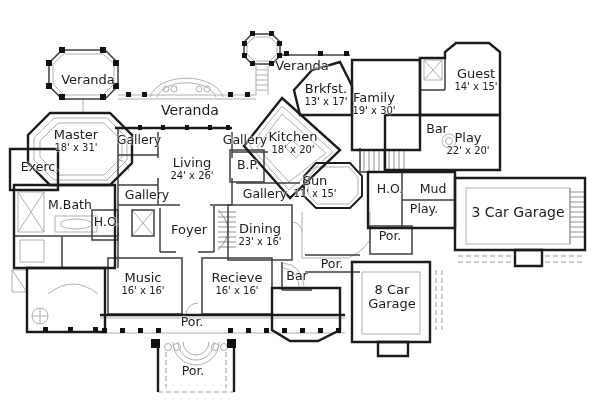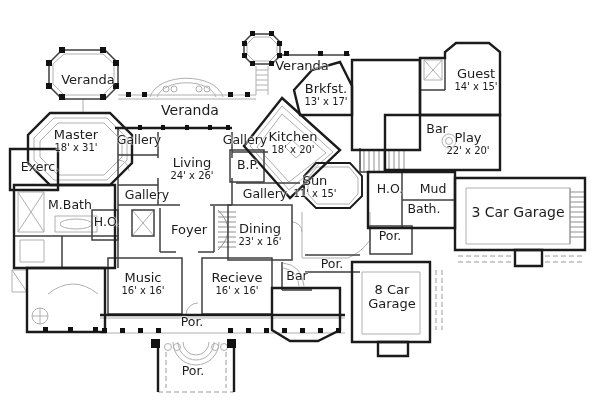--- a/index.html
+++ b/index.html
@@ -242,20 +242,24 @@
     </div>
 
   <div class="lbl" style="left:293px;top:143px">
     <div class="l1">Kitchen</div>
     <div class="l2">18' x 20'</div>
   </div>
   <div class="lbl" style="left:326px;top:95px">
     <div class="l1">Brkfst.</div>
     <div class="l2">13' x 17'</div>
   </div>
+  <div class="lbl" style="left:374px;top:104px">
+    <div class="l1">Family</div>
+    <div class="l2">19' x 30'</div>
+  </div>
   <div class="lbl" style="left:476px;top:80px">
     <div class="l1">Guest</div>
     <div class="l2">14' x 15'</div>
   </div>
   <div class="lbl sm" style="left:437px;top:129px">
       <div class="l1">Bar</div>
     </div>
   <div class="lbl" style="left:468px;top:144px">
     <div class="l1">Play</div>
     <div class="l2">22' x 20'</div>
@@ -285,21 +289,21 @@
   <div class="lbl sm" style="left:147px;top:195px">
       <div class="l1">Gallery</div>
     </div>
   <div class="lbl sm" style="left:265px;top:194px">
       <div class="l1">Gallery</div>
     </div>
   <div class="lbl sm" style="left:107px;top:222px">
       <div class="l1">H.O.</div>
     </div>
   <div class="lbl sm" style="left:424px;top:209px">
-      <div class="l1">Bath.</div>
+      <div class="l1">Play.</div>
     </div>
   <div class="lbl lg" style="left:518px;top:213px">
       <div class="l1">3 Car Garage</div>
     </div>
 
   <div class="lbl" style="left:189px;top:230px">
       <div class="l1">Foyer</div>
     </div>
   <div class="lbl" style="left:260px;top:235px">
     <div class="l1">Dining</div>

